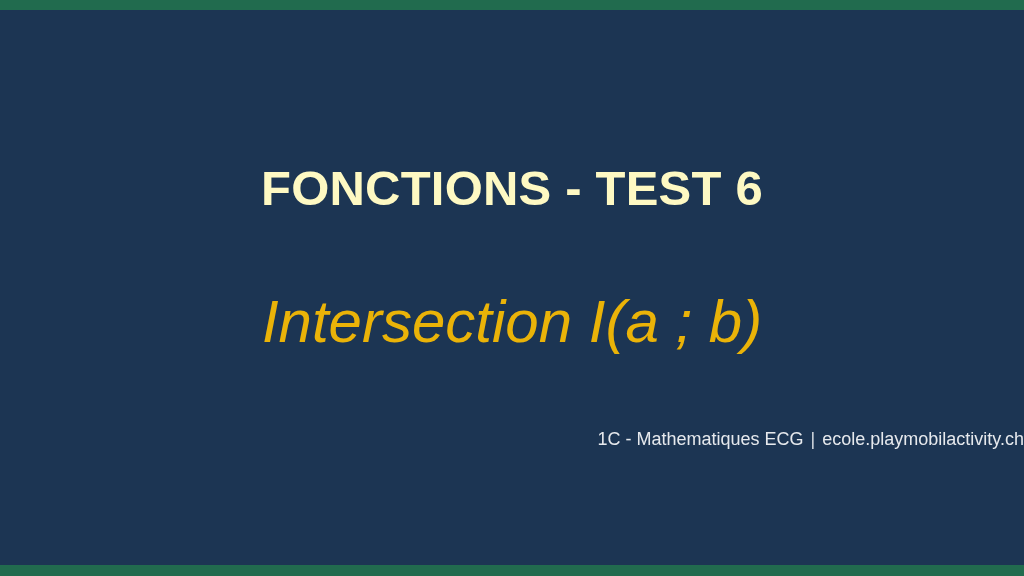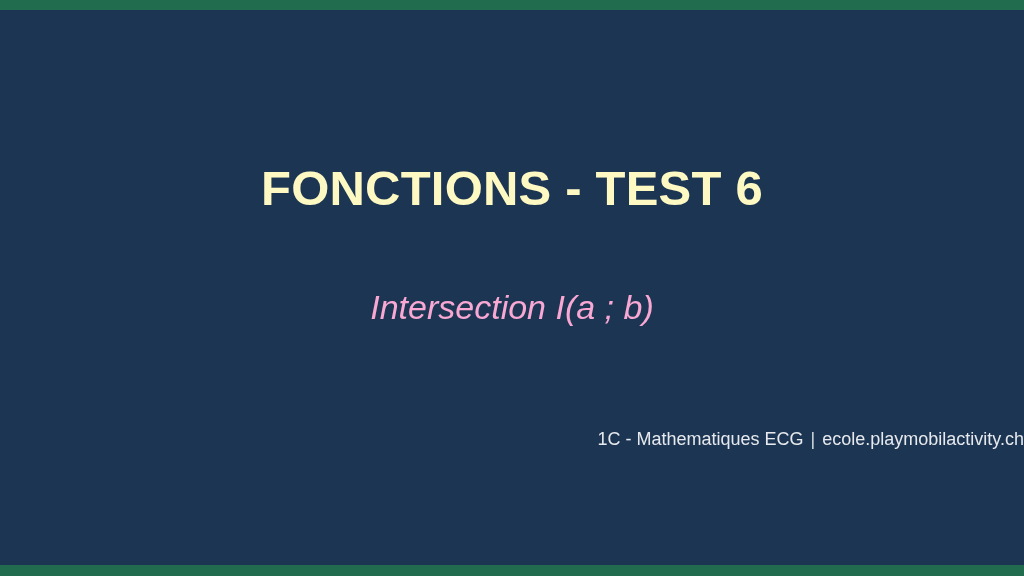--- a/index.html
+++ b/index.html
@@ -54,22 +54,22 @@
     line-height: 1.08;
     white-space: nowrap;
     margin-top: 16px;
   }
   #slide-subtitle {
     position: absolute;
     left: 0;
     width: 1024px;
     top: 288px;
     text-align: center;
-    color: #f9a8d4;
-    font-size: 34px;
+    color: #eab308;
+    font-size: 60px;
     font-style: italic;
     font-weight: normal;
     line-height: 1.12;
     white-space: nowrap;
   }
   #slide-footer {
     position: absolute;
     left: 0;
     width: 1024px;
     top: 428px;

